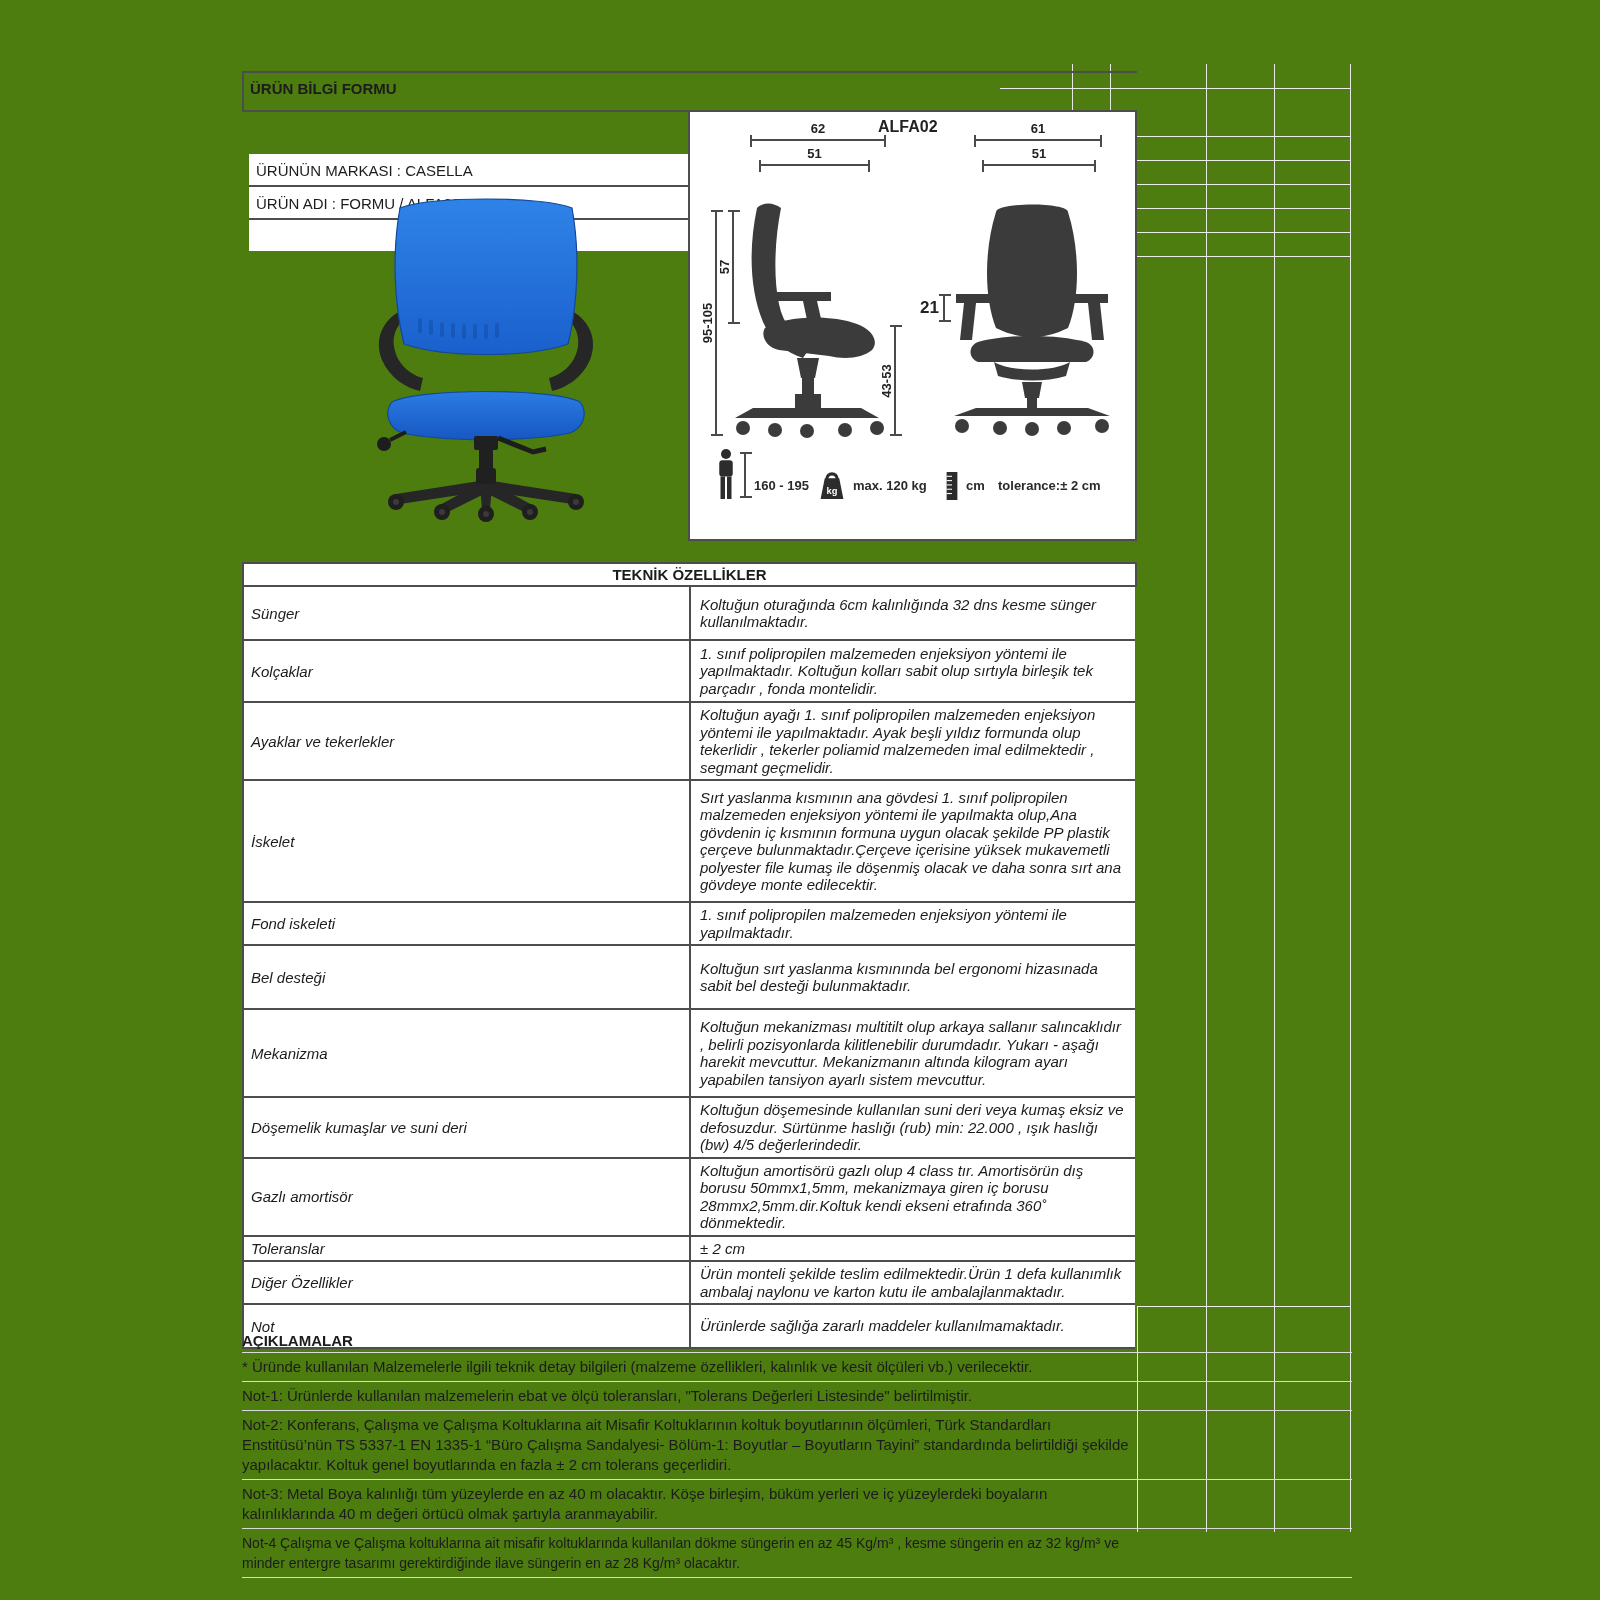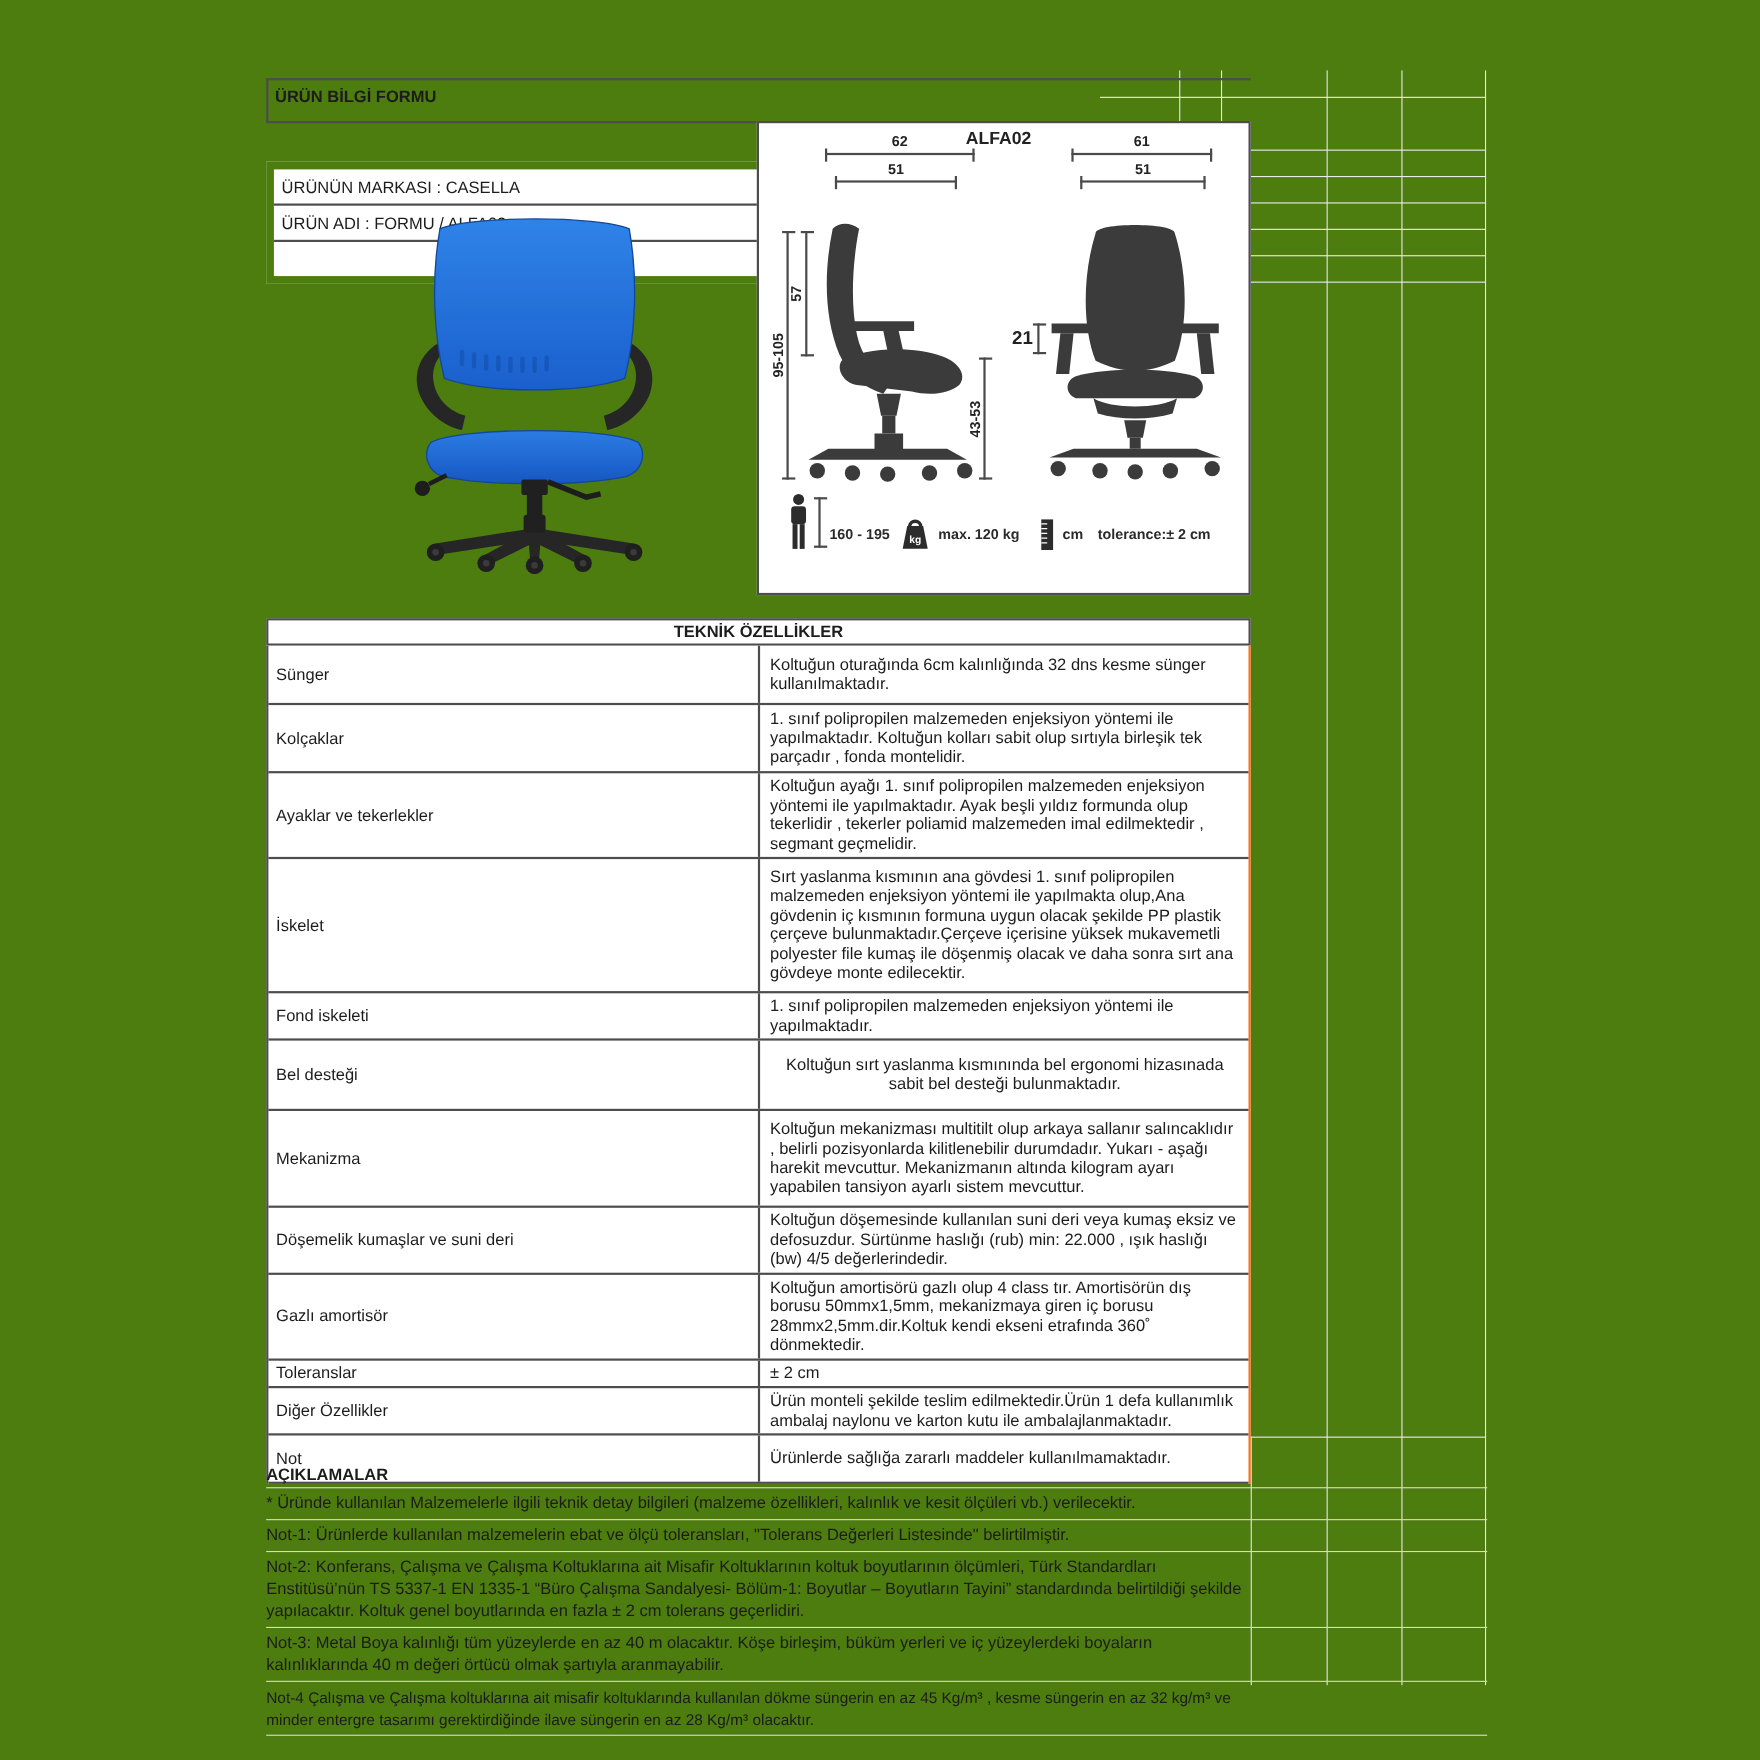--- a/index.html
+++ b/index.html
@@ -34,21 +34,21 @@
   .dimv .lab{position:absolute;top:50%;left:-10px;transform:translate(-50%,-50%) rotate(-90deg);
              font-size:13px;font-weight:bold;color:#222;white-space:nowrap;}
   .dimv .lab-h{position:absolute;top:50%;right:6px;transform:translateY(-50%);
              font-size:17px;font-weight:bold;color:#222;white-space:nowrap;}
   .foot-label{position:absolute;font-size:13px;font-weight:600;color:#2a2a2a;white-space:nowrap;}
   
   .specs-header{position:absolute;left:242px;top:562px;width:895px;height:25px;box-sizing:border-box;
                 border:2px solid #4d4d4d;background:#fff;display:flex;align-items:center;justify-content:center;
                 font-size:15px;font-weight:bold;}
   .spec-table{position:absolute;left:242px;top:587px;width:895px;box-sizing:border-box;
-              border-left:2px solid #4d4d4d;border-right:2px solid #f97316;background:#fff;}
+              border-left:2px solid #4d4d4d;border-right:2px solid #4d7c0f;background:#fff;font-style:italic;}
   .spec-row{display:flex;border-bottom:2px solid #4d4d4d;}
   .spec-label{width:447px;box-sizing:border-box;border-right:2px solid #4d4d4d;
               display:flex;align-items:center;padding-left:7px;font-size:15px;}
   .spec-desc{flex:1;display:flex;align-items:center;box-sizing:border-box;
              padding:3px 8px 3px 9px;font-size:15px;line-height:17.5px;}
   
   .notes{position:absolute;left:242px;top:1328px;width:1110px;}
   .notes-header{font-size:15px;font-weight:bold;padding:4px 0 3px 0;border-bottom:1px solid #dcdcdc;}
   .note-item{font-size:15px;line-height:20px;padding:4px 212px 4px 0;border-bottom:1px solid #d9d9d9;}
   .note-item.small{font-size:14px;}
@@ -288,21 +288,21 @@
       <div class="spec-desc">
           <span>Sırt yaslanma kısmının ana gövdesi  1. sınıf polipropilen malzemeden enjeksiyon yöntemi ile yapılmakta olup,Ana gövdenin iç kısmının formuna uygun olacak şekilde PP plastik çerçeve bulunmaktadır.Çerçeve içerisine yüksek mukavemetli polyester file kumaş ile döşenmiş olacak ve daha sonra sırt ana gövdeye monte edilecektir.</span>
         </div>
     </div>
     <div class="spec-row" style="min-height:28px;">
       <div class="spec-label">Fond iskeleti</div>
       <div class="spec-desc">
           <span>1. sınıf polipropilen malzemeden enjeksiyon yöntemi ile yapılmaktadır.</span>
         </div>
     </div>
-    <div class="spec-row" style="min-height:62px;text-align:center;">
+    <div class="spec-row" style="min-height:62px;">
       <div class="spec-label">Bel desteği</div>
       <div class="spec-desc">
           <span>Koltuğun sırt yaslanma kısmınında bel ergonomi hizasınada sabit bel desteği bulunmaktadır.</span>
         </div>
     </div>
     <div class="spec-row" style="min-height:86px;">
       <div class="spec-label">Mekanizma</div>
       <div class="spec-desc">
           <span>Koltuğun mekanizması multitilt olup arkaya sallanır salıncaklıdır , belirli pozisyonlarda kilitlenebilir durumdadır. Yukarı - aşağı harekit mevcuttur. Mekanizmanın altında kilogram ayarı yapabilen tansiyon ayarlı sistem mevcuttur.</span>
         </div>

